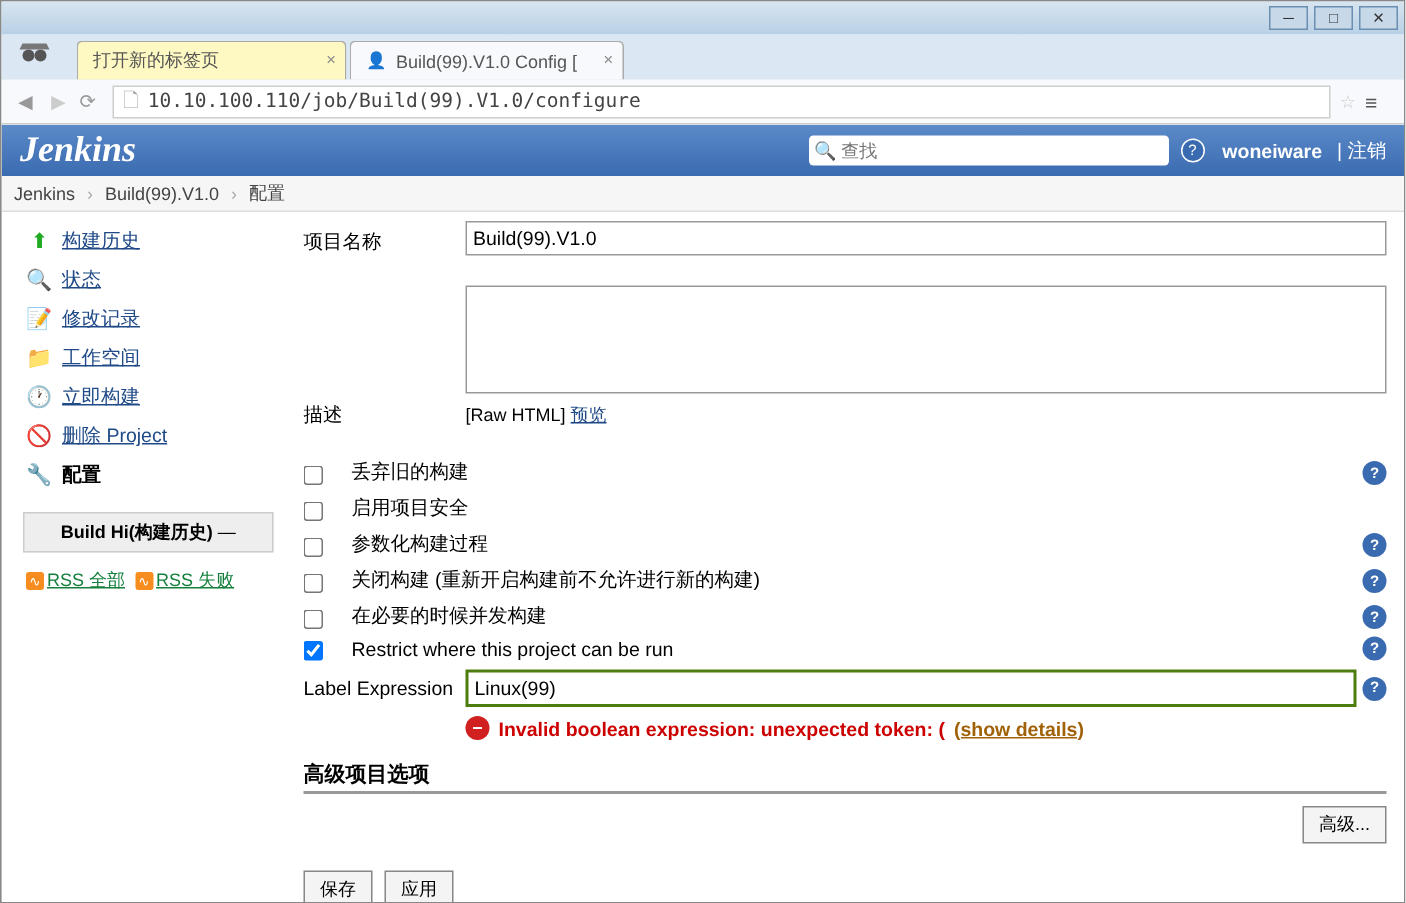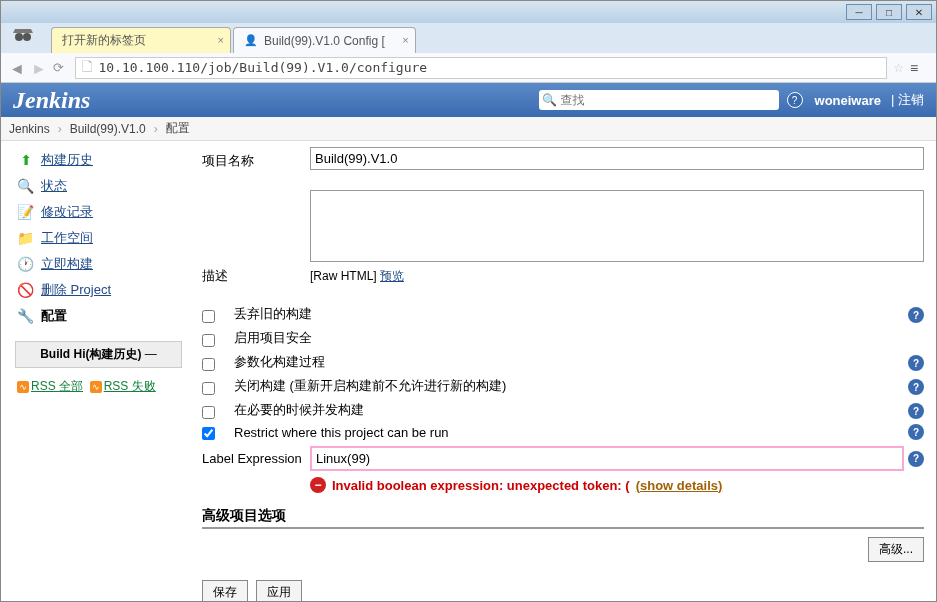--- a/index.html
+++ b/index.html
@@ -55,21 +55,21 @@
 .form-label { width: 108px; padding-top: 3px; font-size: 13px; }
 .form-field { flex: 1; position: relative; }
 .text-input { width: 100%; border: 1px solid #999; padding: 3px 4px; font-size: 13px; background: #fff; }
 .textarea-input { width: 100%; height: 72px; border: 1px solid #999; padding: 3px 4px; font-size: 13px; resize: none; }
 .raw-html { font-size: 12px; margin-top: 3px; }
 .raw-html a { color: #204a87; text-decoration: underline; }
 .checkbox-row { display: flex; align-items: flex-end; gap: 19px; margin: 6px 0; font-size: 13px; position: relative; }
 .help-q { width: 16px; height: 16px; border-radius: 50%; background: #3a6bb0; color: #fff; font-size: 10px; font-weight: bold; display: flex; align-items: center; justify-content: center; position: absolute; right: 0; }
 .label-expr-row { display: flex; align-items: center; margin-top: 4px; position: relative; }
 .label-expr-label { width: 108px; font-size: 13px; }
-.label-expr-input { flex: 1; border: 2px solid #f9a8d4; padding: 3px 4px; font-size: 13px; margin-right: 20px; }
+.label-expr-input { flex: 1; border: 2px solid #4d7c0f; padding: 3px 4px; font-size: 13px; margin-right: 20px; }
 .error-row { margin-left: 108px; margin-top: 6px; display: flex; align-items: center; gap: 6px; font-size: 13px; font-weight: bold; color: #c00; }
 .error-icon { width: 16px; height: 16px; border-radius: 50%; background: #d02020; color: #fff; display: flex; align-items: center; justify-content: center; font-size: 12px; }
 .error-row a { color: #a16207; text-decoration: underline; }
 .section-header { border-bottom: 2px solid #999; margin-top: 14px; padding-bottom: 2px; font-size: 14px; font-weight: bold; }
 .advanced-btn-row { display: flex; justify-content: flex-end; margin-top: 8px; }
 .btn { padding: 3px 10px; border: 1px solid #888; background: #f4f4f4; font-size: 12px; cursor: default; }
 .bottom-buttons { margin-top: 18px; display: flex; gap: 8px; }
 </style>
 </head>
 <body>

